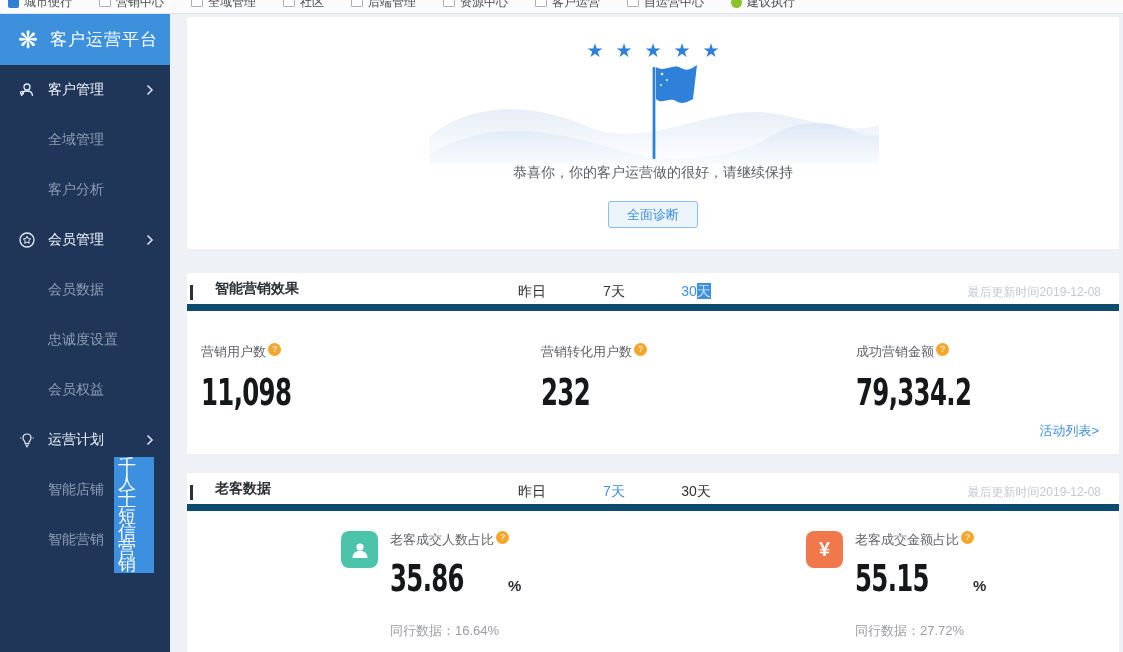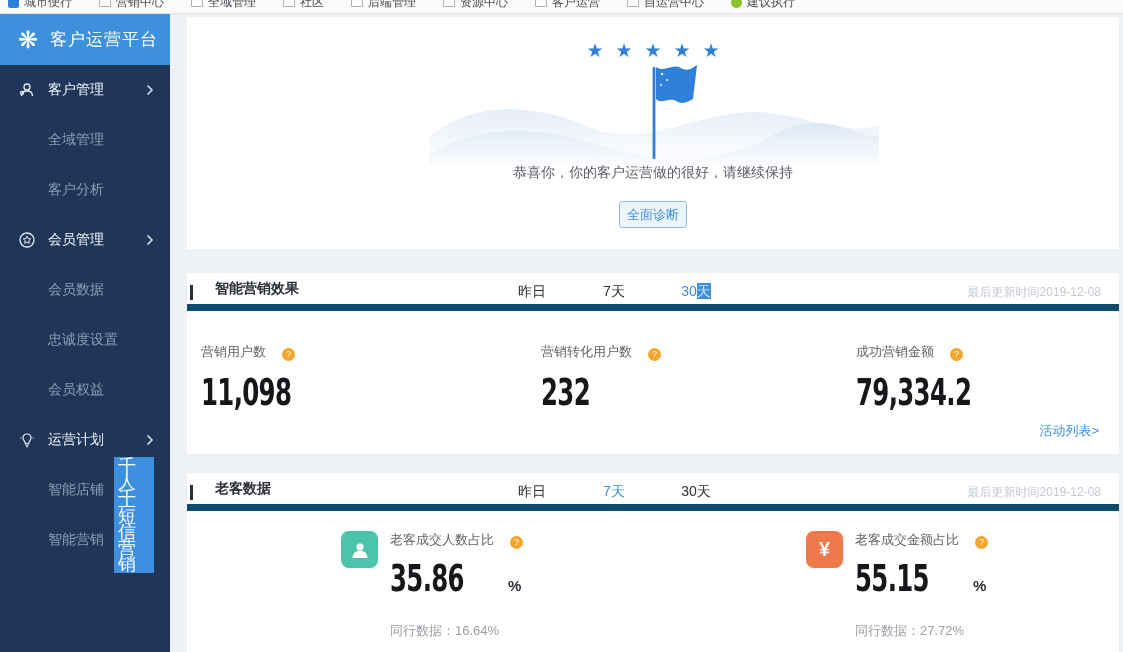--- a/index.html
+++ b/index.html
@@ -33,33 +33,33 @@
   .card { background:#fff; border:1px solid #edeff2; width:934px; position:relative; }
   .card1 { height:234px; margin-bottom:22px; }
   .card2 { height:183px; margin-bottom:17px; }
   .card3 { height:200px; }
 
   
   .stars { position:absolute; top:22px; left:0; width:100%; text-align:center; }
   .stars span { color:#2f80d8; font-size:19px; margin:0 6px; }
   .illus { position:absolute; top:42px; left:242px; }
   .congrats-msg { position:absolute; top:147px; left:0; width:100%; text-align:center; font-size:14px; color:#5a5e66; }
-  .diag-btn { position:absolute; top:184px; left:50%; transform:translateX(-50%); width:68px; height:27px; background:#ecf4fc; border:1px solid #8cbdec; border-radius:3px; color:#3d8fe0; font-size:13px; cursor:pointer; font-family:inherit; }
+  .diag-btn { position:absolute; top:184px; left:50%; transform:translateX(-50%); width:90px; height:27px; background:#ecf4fc; border:1px solid #8cbdec; border-radius:3px; color:#3d8fe0; font-size:13px; cursor:pointer; font-family:inherit; }
 
   
   .card-head { height:38px; border-bottom:7px solid #0c4a6e; position:relative; display:flex; align-items:center; }
   .head-marker { position:absolute; left:3px; top:12px; width:3px; height:15px; background:#2c3038; }
   .card-title { font-size:14px; font-weight:600; color:#2b2f36; margin-left:28px; }
   .tabs { position:absolute; left:324px; top:0; height:38px; display:flex; align-items:center; gap:40px; }
   .tab { font-size:14px; color:#303133; cursor:pointer; min-width:42px; text-align:center; }
   .tab.active { color:#3d8fe0; }
   .tab .sel { background:#3d8fe0; color:#cfe4f8; }
   .updated { position:absolute; right:18px; top:0; line-height:38px; font-size:12px; color:#c4c9d2; }
 
-  .stat-label { font-size:13px; color:#606266; display:flex; align-items:flex-end; gap:16px; }
+  .stat-label { font-size:13px; color:#606266; display:flex; align-items:flex-start; gap:2px; }
   .qmark { width:13px; height:13px; background:#f5a62a; color:#fff; border-radius:50%; font-size:9px; line-height:13px; text-align:center; display:inline-block; cursor:pointer; }
   .big-num { font-weight:700; font-size:37px; color:#15171a; font-family:"DejaVu Sans",sans-serif; display:inline-block; transform:scaleX(.66); transform-origin:left bottom; letter-spacing:-1px; white-space:nowrap; }
 
   
   .m-stat { position:absolute; top:70px; }
   .m-stat .big-num { margin-top:10px; }
   .m-stat1 { left:14px; } .m-stat2 { left:354px; } .m-stat3 { left:669px; }
   .act-link { position:absolute; right:20px; bottom:14px; font-size:13px; color:#3d8fe0; cursor:pointer; }
 
   

